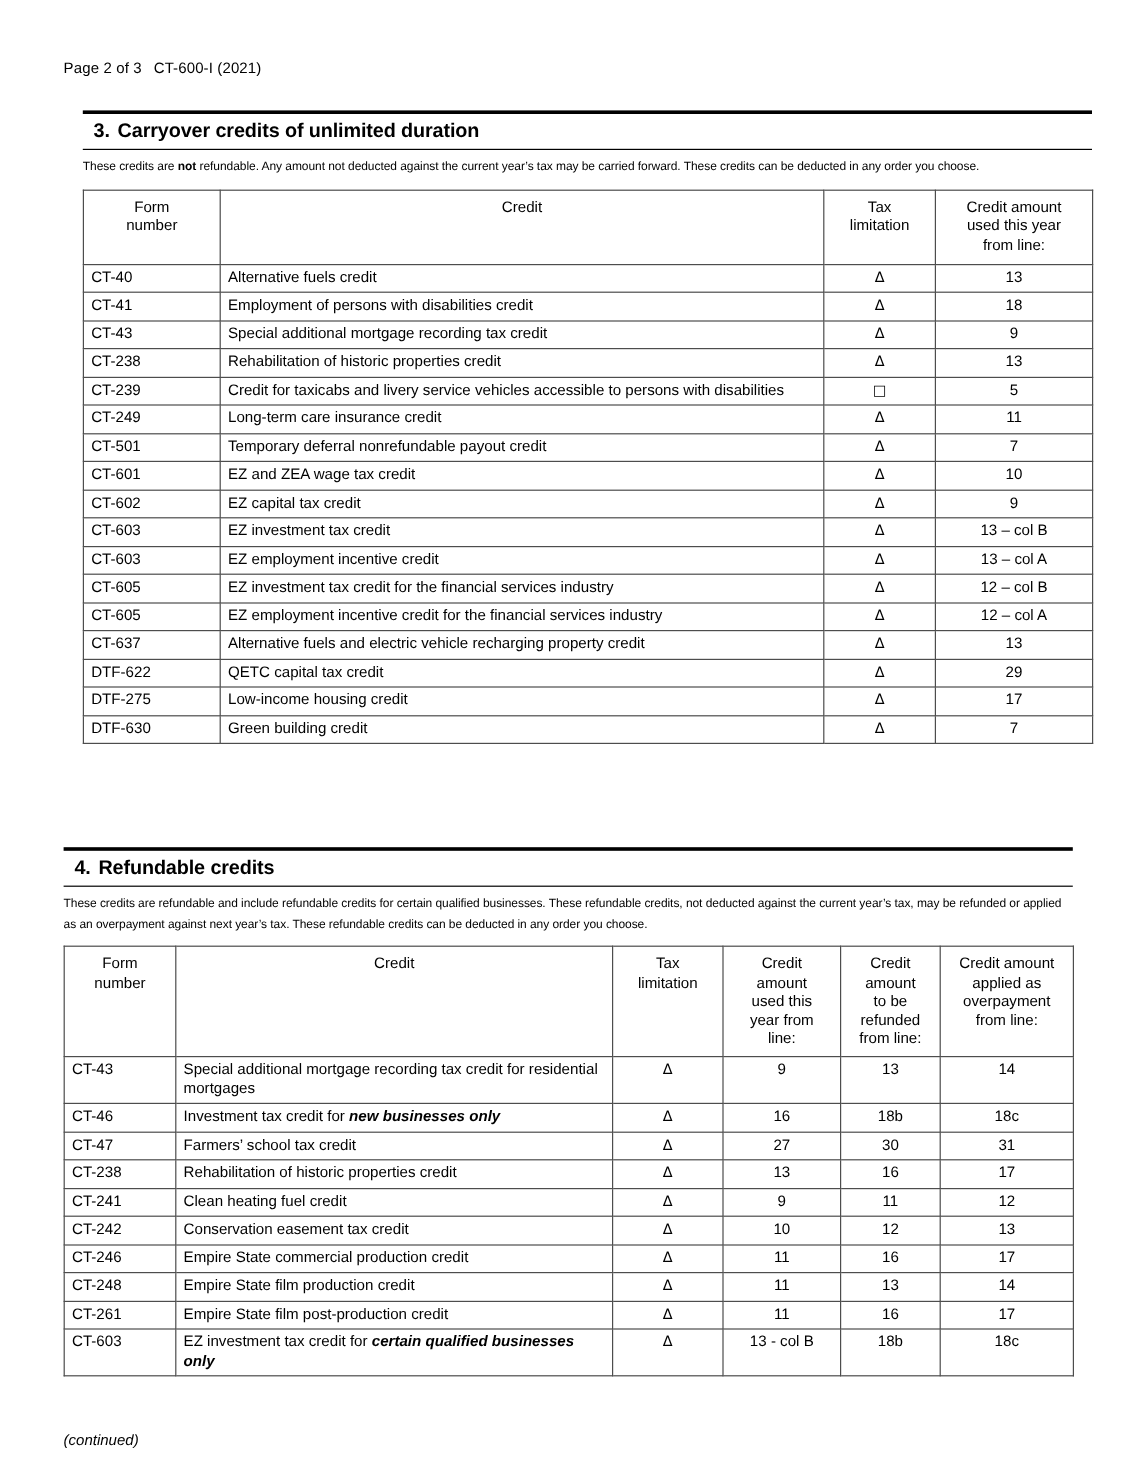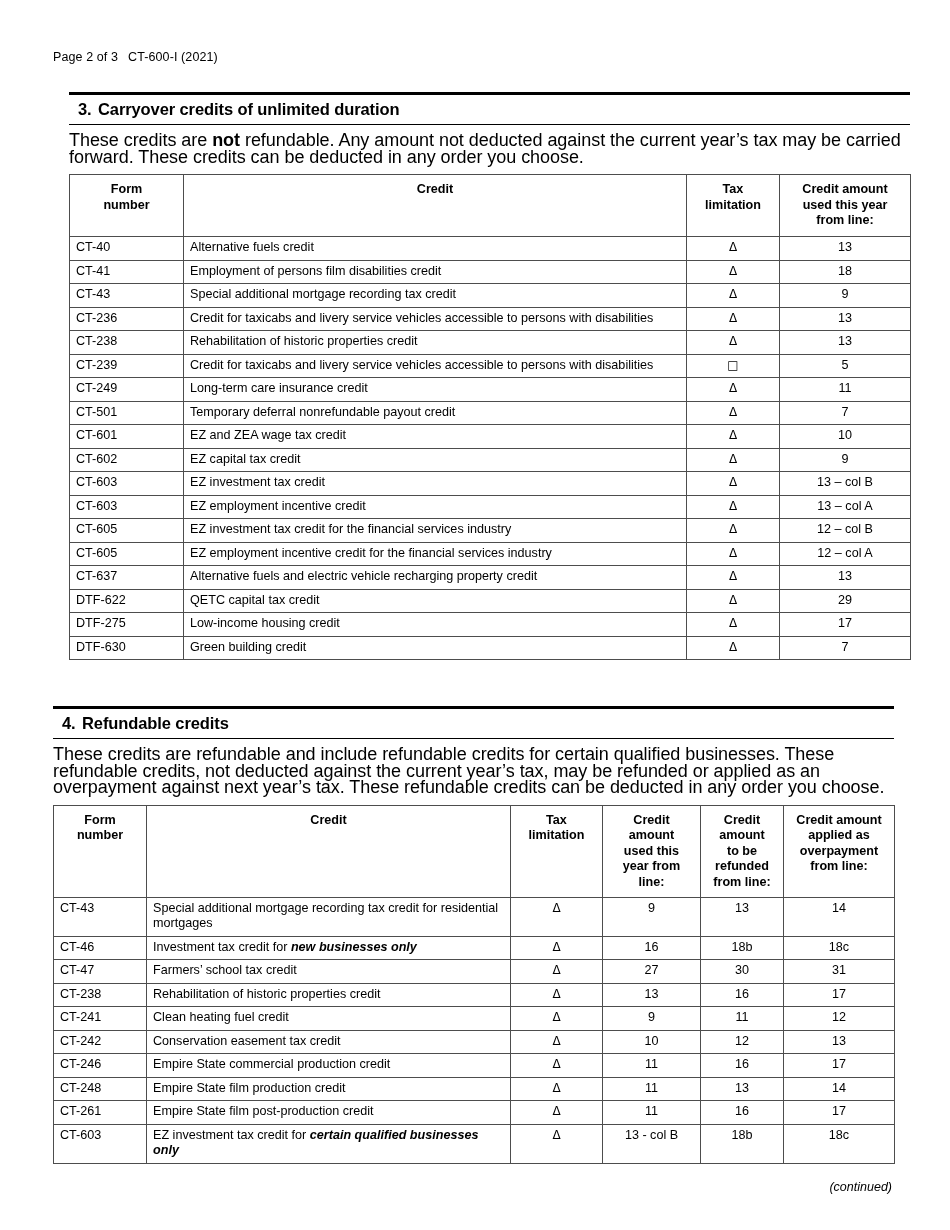--- a/index.html
+++ b/index.html
@@ -42,21 +42,21 @@
   .sec-head {
     font-size: 16.5px;
     font-weight: bold;
     padding: 5px 0 5px 9px;
     border-bottom: 1.2px solid #000;
     letter-spacing: -0.1px;
   }
   .sec-head .num { display: inline-block; min-width: 20px; }
 
   .intro {
-    font-size: 18px;
+    font-size: 10px;
     line-height: 16.5px;
     padding-top: 7px;
     letter-spacing: -0.05px;
   }
   .intro b { font-weight: bold; }
 
   
   table.credits {
     border-collapse: collapse;
     width: 841px;
@@ -66,21 +66,21 @@
   table.credits th,
   table.credits td {
     border: 1px solid #4d4d4d;
     vertical-align: top;
     padding: 3px 6px 4px 6px;
     line-height: 15.5px;
     font-weight: normal;
   }
   table.credits thead th {
     text-align: center;
-    font-weight: bold;
+    font-weight: normal;
     vertical-align: top;
     padding-top: 7px;
     line-height: 15.5px;
   }
   table.credits tbody td.num,
   table.credits tbody td.lim {
     text-align: center;
   }
   table.credits tbody td.form {
     white-space: nowrap;
@@ -105,24 +105,23 @@
   #table-refundable col.c-form { width: 93px; }
   #table-refundable col.c-credit { width: 364px; }
   #table-refundable col.c-lim { width: 92px; }
   #table-refundable col.c-used { width: 98px; }
   #table-refundable col.c-ref { width: 83px; }
   #table-refundable col.c-over { width: 111px; }
   #table-refundable thead th { height: 92px; }
 
   
   .footer {
-    text-align: right;
     font-style: italic;
     font-size: 12.5px;
-    margin-top: 16px;
+    margin-top: 46px;
     padding-right: 2px;
   }
 </style>
 </head>
 <body>
 
 <div class="page">
 
   <div class="runhead">
     <b><span>Page</span>
@@ -168,35 +167,29 @@
       </thead>
       <tbody id="carryover-body">
           <tr>
             <td class="form">CT-40</td>
             <td>Alternative fuels credit</td>
             <td class="lim"><span class="sym">Δ</span></td>
             <td class="num">13</td>
           </tr>
           <tr>
             <td class="form">CT-41</td>
-            <td>Employment of persons film disabilities credit</td>
+            <td>Employment of persons with disabilities credit</td>
             <td class="lim"><span class="sym">Δ</span></td>
             <td class="num">18</td>
           </tr>
           <tr>
             <td class="form">CT-43</td>
             <td>Special additional mortgage recording tax credit</td>
             <td class="lim"><span class="sym">Δ</span></td>
             <td class="num">9</td>
-          </tr>
-          <tr>
-            <td class="form">CT-236</td>
-            <td>Credit for taxicabs and livery service vehicles accessible to persons with disabilities</td>
-            <td class="lim"><span class="sym">Δ</span></td>
-            <td class="num">13</td>
           </tr>
           <tr>
             <td class="form">CT-238</td>
             <td>Rehabilitation of historic properties credit</td>
             <td class="lim"><span class="sym">Δ</span></td>
             <td class="num">13</td>
           </tr>
           <tr>
             <td class="form">CT-239</td>
             <td>Credit for taxicabs and livery service vehicles accessible to persons with disabilities</td>

